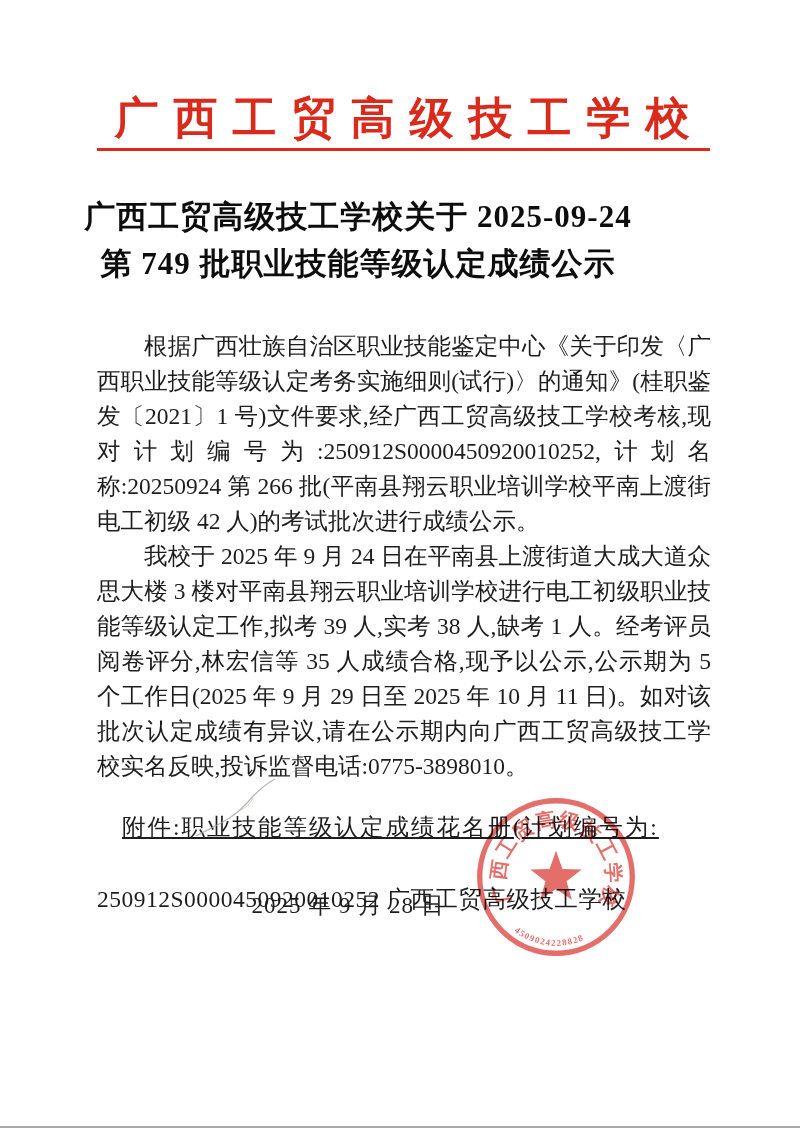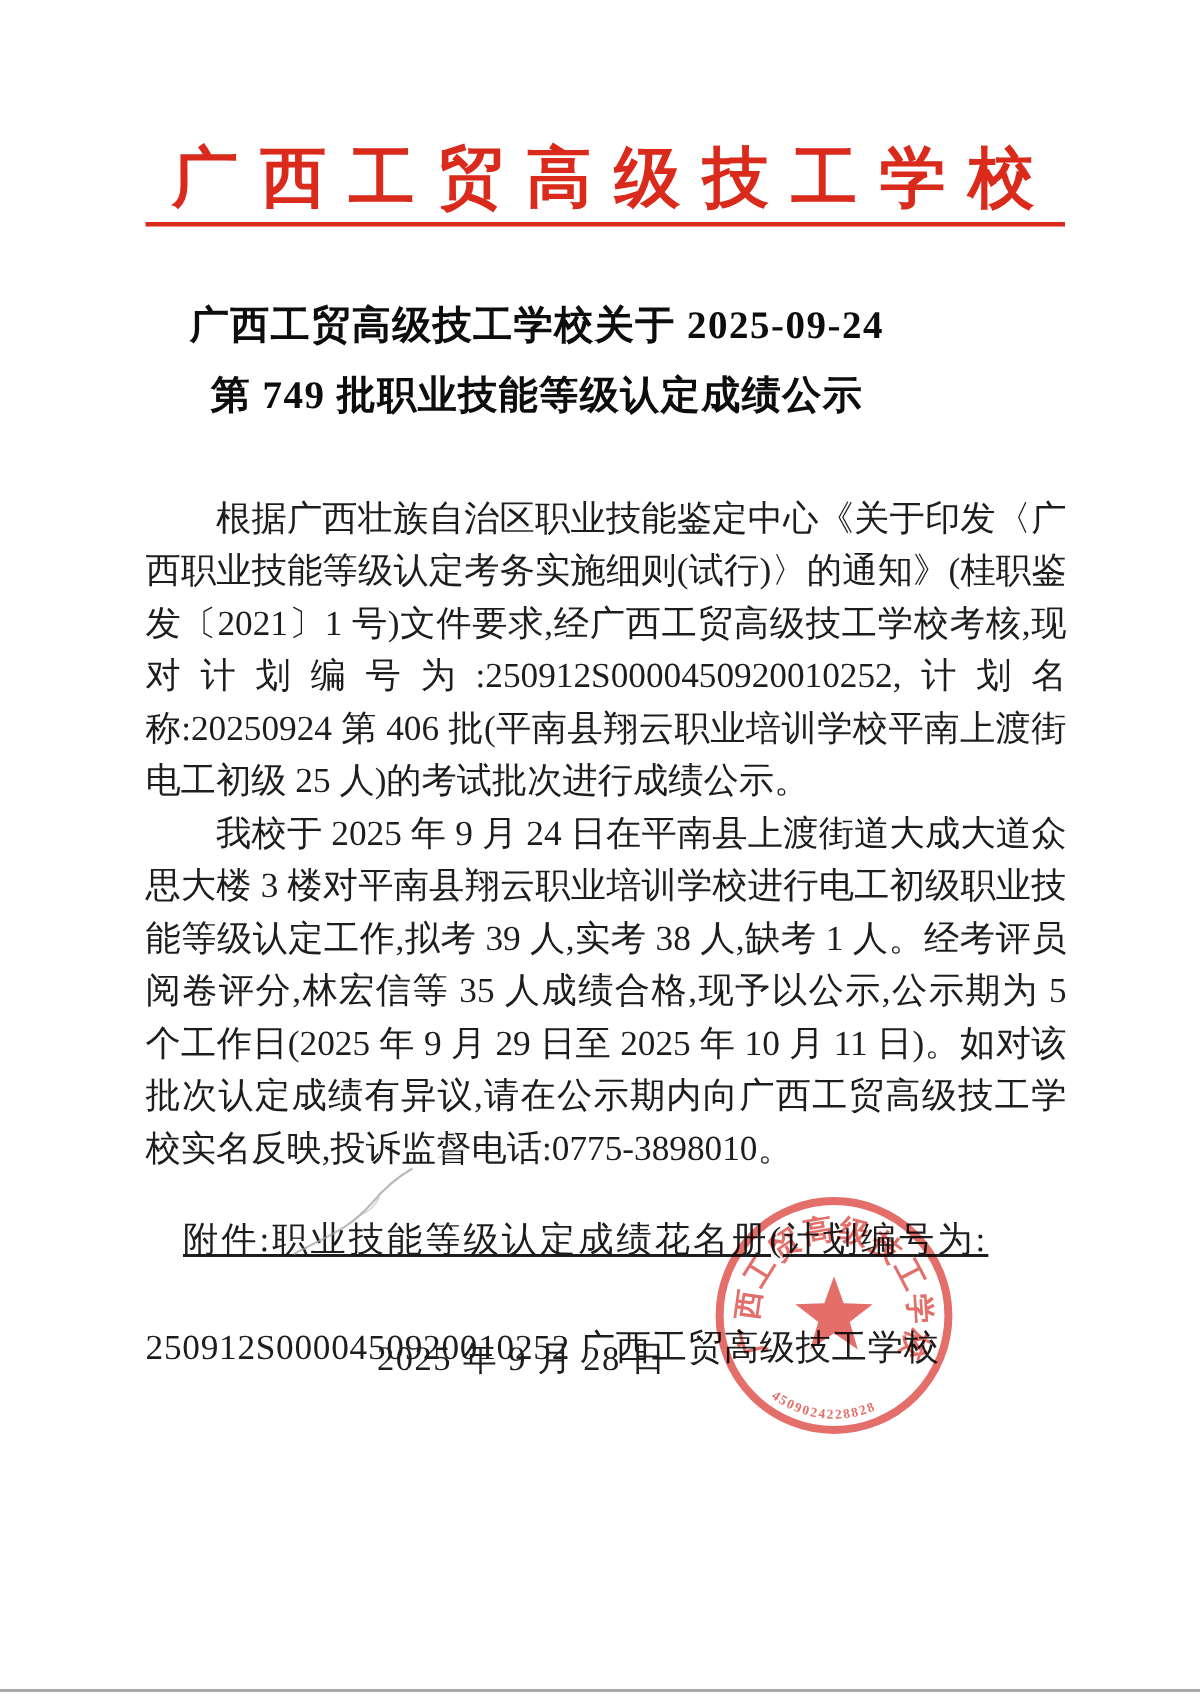--- a/index.html
+++ b/index.html
@@ -23,21 +23,21 @@
     letter-spacing:15px;padding-left:15px;line-height:58px;
     white-space:nowrap;
   }
   .letterhead-rule{
     position:absolute;top:148px;left:97px;width:613px;height:3px;
     background:var(--red);
   }
   .doc-title{
     position:absolute;top:193px;left:0;width:716px;
     text-align:center;font-weight:bold;color:#0d0d0d;
-    font-size:26px;line-height:47px;letter-spacing:1px;
+    font-size:31px;line-height:47px;letter-spacing:1px;
   }
   .doc-body{
     position:absolute;top:329px;left:97px;width:614px;
     font-size:23.5px;line-height:35px;
     text-align:justify;text-justify:inter-character;
   }
   .doc-body p{text-indent:2em;margin:0;}
   .attachment{
     position:absolute;top:810px;left:97px;width:616px;
     font-size:23.5px;line-height:35px;
@@ -75,21 +75,21 @@
   <div class="letterhead">广西工贸高级技工学校</div>
 
   <div class="letterhead-rule"></div>
 
   <div class="doc-title">
     <div>广西工贸高级技工学校关于 2025-09-24</div>
     <div>第 749 批职业技能等级认定成绩公示</div>
   </div>
 
   <div class="doc-body">
-    <p>根据广西壮族自治区职业技能鉴定中心《关于印发〈广西职业技能等级认定考务实施细则(试行)〉的通知》(桂职鉴发〔2021〕1 号)文件要求,经广西工贸高级技工学校考核,现对计划编号为:250912S0000450920010252,计划名称:20250924 第 406 批(平南县翔云职业培训学校平南上渡街电工初级 25 人)的考试批次进行成绩公示。</p>
+    <p>根据广西壮族自治区职业技能鉴定中心《关于印发〈广西职业技能等级认定考务实施细则(试行)〉的通知》(桂职鉴发〔2021〕1 号)文件要求,经广西工贸高级技工学校考核,现对计划编号为:250912S0000450920010252,计划名称:20250924 第 266 批(平南县翔云职业培训学校平南上渡街电工初级 42 人)的考试批次进行成绩公示。</p>
     <p>我校于 2025 年 9 月 24 日在平南县上渡街道大成大道众思大楼 3 楼对平南县翔云职业培训学校进行电工初级职业技能等级认定工作,拟考 39 人,实考 38 人,缺考 1 人。经考评员阅卷评分,林宏信等 35 人成绩合格,现予以公示,公示期为 5 个工作日(2025 年 9 月 29 日至 2025 年 10 月 11 日)。如对该批次认定成绩有异议,请在公示期内向广西工贸高级技工学校实名反映,投诉监督电话:0775-3898010。</p>
   </div>
 
   <div class="attachment">
     <div class="att-line1">附件:职业技能等级认定成绩花名册(计划编号为:</div>
     <div class="att-line2">250912S0000450920010252 广西工贸高级技工学校</div>
   </div>
 
   <div class="date-line">2025 年 9 月 28 日</div>
 

